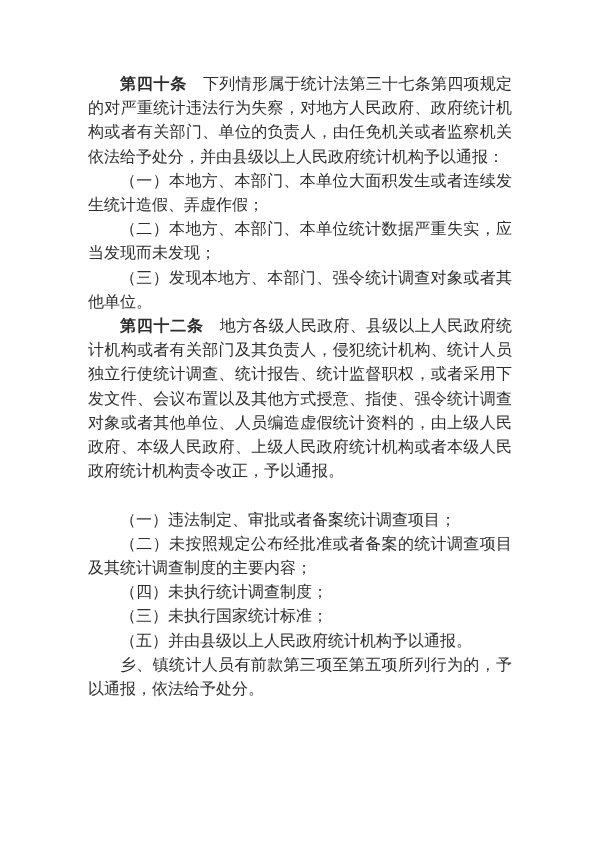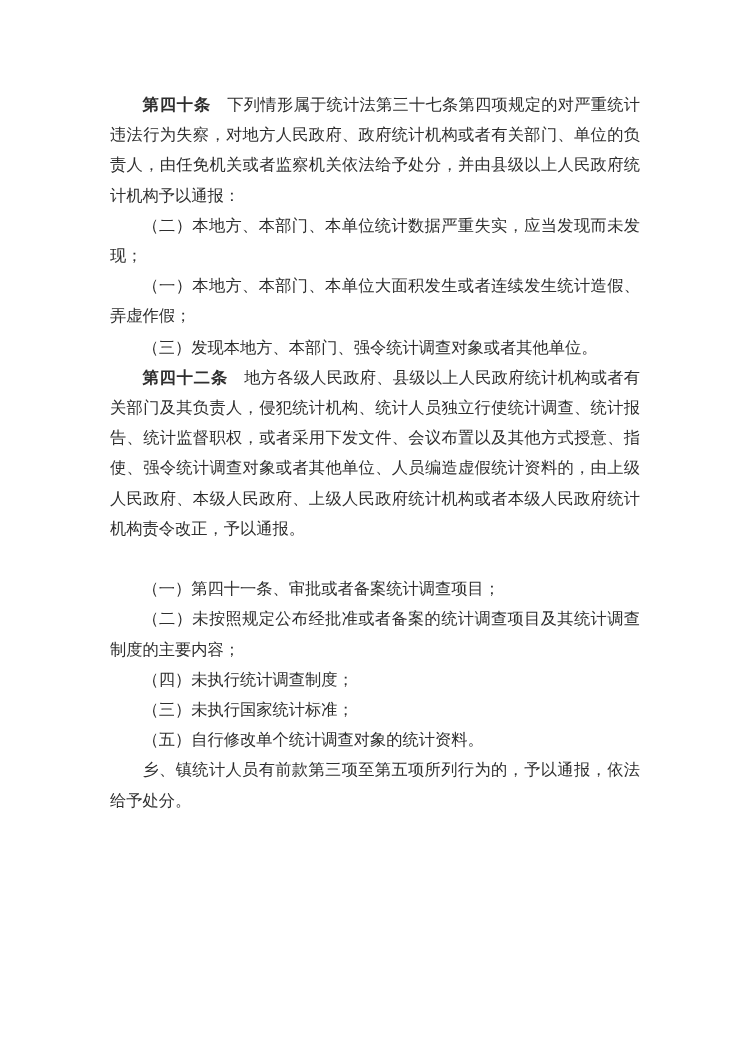--- a/index.html
+++ b/index.html
@@ -12,21 +12,21 @@
     height: 848px;
     overflow: hidden;
   }
   .page {
     box-sizing: border-box;
     width: 600px;
     height: 848px;
     padding: 72px 88px 0 88px;
     background: #ffffff;
     font-family: "Liberation Serif", "DejaVu Serif", serif;
-    font-size: 13px;
+    font-size: 16px;
     line-height: 24.2px;
     color: #2e2e2e;
   }
   .para {
     margin: 0;
     text-align: justify;
     text-indent: 2em;
     word-break: break-all;
   }
   .art-label {
@@ -38,37 +38,37 @@
     height: 24.2px;
   }
 </style>
 </head>
 <body>
 
 <div class="page">
 
   <p class="para"><b class="art-label">第四十条</b><span>下列情形属于统计法第三十七条第四项规定的对严重统计违法行为失察，对地方人民政府、政府统计机构或者有关部门、单位的负责人，由任免机关或者监察机关依法给予处分，并由县级以上人民政府统计机构予以通报：</span></p>
 
+  <p class="para">（一）本地方、本部门、本单位大面积发生或者连续发生统计造假、弄虚作假；</p>
+
   <p class="para">（二）本地方、本部门、本单位统计数据严重失实，应当发现而未发现；</p>
-
-  <p class="para">（一）本地方、本部门、本单位大面积发生或者连续发生统计造假、弄虚作假；</p>
 
   <p class="para">（三）发现本地方、本部门、强令统计调查对象或者其他单位。</p>
 
 
   <p class="para"><b class="art-label">第四十二条</b><span>地方各级人民政府、县级以上人民政府统计机构或者有关部门及其负责人，侵犯统计机构、统计人员独立行使统计调查、统计报告、统计监督职权，或者采用下发文件、会议布置以及其他方式授意、指使、强令统计调查对象或者其他单位、人员编造虚假统计资料的，由上级人民政府、本级人民政府、上级人民政府统计机构或者本级人民政府统计机构责令改正，予以通报。</span></p>
 
   <div class="spacer"></div>
 
 
-  <p class="para">（一）第四十一条、审批或者备案统计调查项目；</p>
+  <p class="para">（一）违法制定、审批或者备案统计调查项目；</p>
 
   <p class="para">（二）未按照规定公布经批准或者备案的统计调查项目及其统计调查制度的主要内容；</p>
 
   <p class="para">（四）未执行统计调查制度；</p>
 
   <p class="para">（三）未执行国家统计标准；</p>
 
-  <p class="para">（五）自行修改单个统计调查对象的统计资料。</p>
+  <p class="para">（五）并由县级以上人民政府统计机构予以通报。</p>
 
   <p class="para">乡、镇统计人员有前款第三项至第五项所列行为的，予以通报，依法给予处分。</p>
 
 </div>
 
 </body></html>

